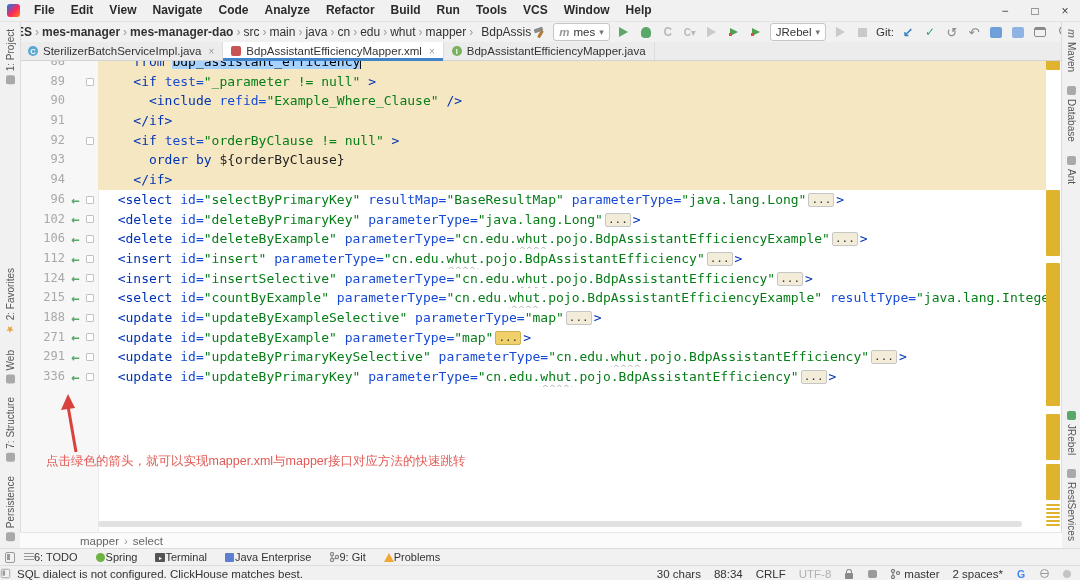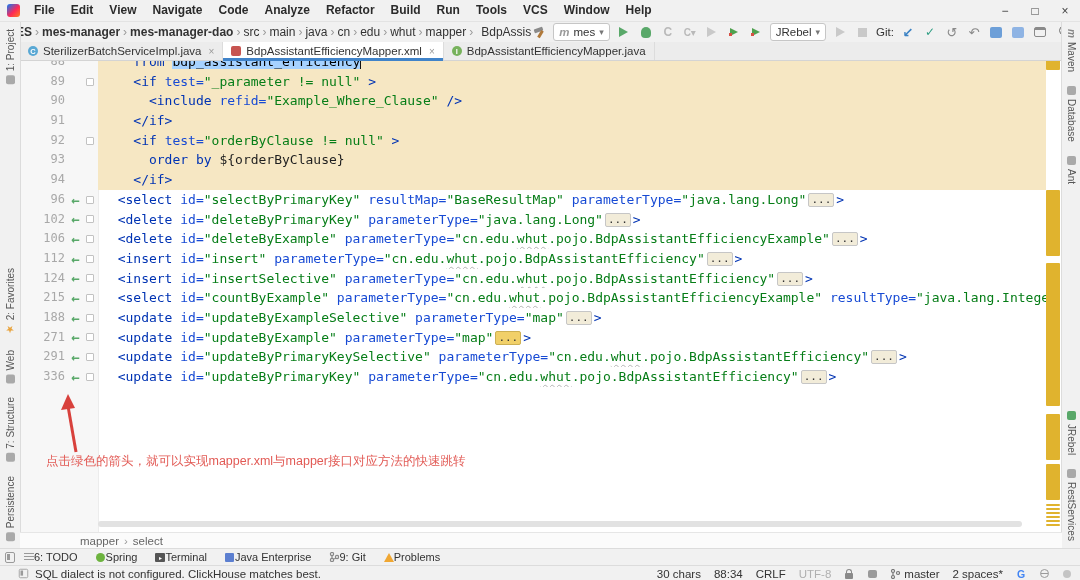--- a/index.html
+++ b/index.html
@@ -110,21 +110,21 @@
   .i-spring{width:9px;height:9px;border-radius:50%;background:#6db33f;}
   .i-term{width:10px;height:9px;background:#555;border-radius:1px;color:#fff;font-size:6px;display:flex;align-items:center;justify-content:center;}
   .i-jee{width:9px;height:9px;background:#5c7fd0;border-radius:1px;}
   .i-warn{width:0;height:0;border-left:5px solid transparent;border-right:5px solid transparent;border-bottom:9px solid #f0a732;}
   .i-circle{width:9px;height:9px;border:1.3px solid #8a8a8a;border-radius:50%;box-sizing:border-box;}
   .i-lc{width:9px;height:9px;border-radius:50%;background:#e8a33d;}
   .i-jrc{width:0;height:0;border-left:8px solid #4fa14f;border-top:4.5px solid transparent;border-bottom:4.5px solid transparent;}
   
   #statusbar{position:absolute;left:0;right:0;top:565px;height:15px;background:#f1f1f1;border-top:1px solid #dcdcdc;
              display:flex;align-items:center;font-size:11.5px;color:#333;z-index:7;}
-  #status-msg{margin-left:18px;display:flex;align-items:center;gap:6px;text-align:right;}
+  #status-msg{margin-left:0;display:flex;align-items:center;gap:6px;text-align:right;}
   .tw-corner{width:11px;height:11px;border:1.4px solid #9a9a9a;border-radius:2px;box-sizing:border-box;position:relative;}
   .tw-corner::after{content:"";position:absolute;left:1px;top:1px;width:3px;height:6px;background:#9a9a9a;}
   #status-right{margin-left:auto;display:flex;align-items:center;gap:13px;padding-right:8px;}
   .sitem{display:flex;align-items:center;gap:4px;color:#333;}
   .sitem.dim{color:#b0b0b0;}
   .sico{width:10px;height:10px;display:inline-flex;align-items:center;justify-content:center;}
   .i-lock{width:8px;height:6px;background:#8a8a8a;border-radius:1px;position:relative;margin-top:4px;}
   .i-lock::before{content:"";position:absolute;left:1px;top:-4px;width:4px;height:4px;border:1.3px solid #8a8a8a;border-bottom:none;border-radius:3px 3px 0 0;}
   .i-robot{width:9px;height:8px;background:#9a9a9a;border-radius:2px;}
   .i-g{color:#4285f4;font-weight:bold;font-size:10.5px;}

